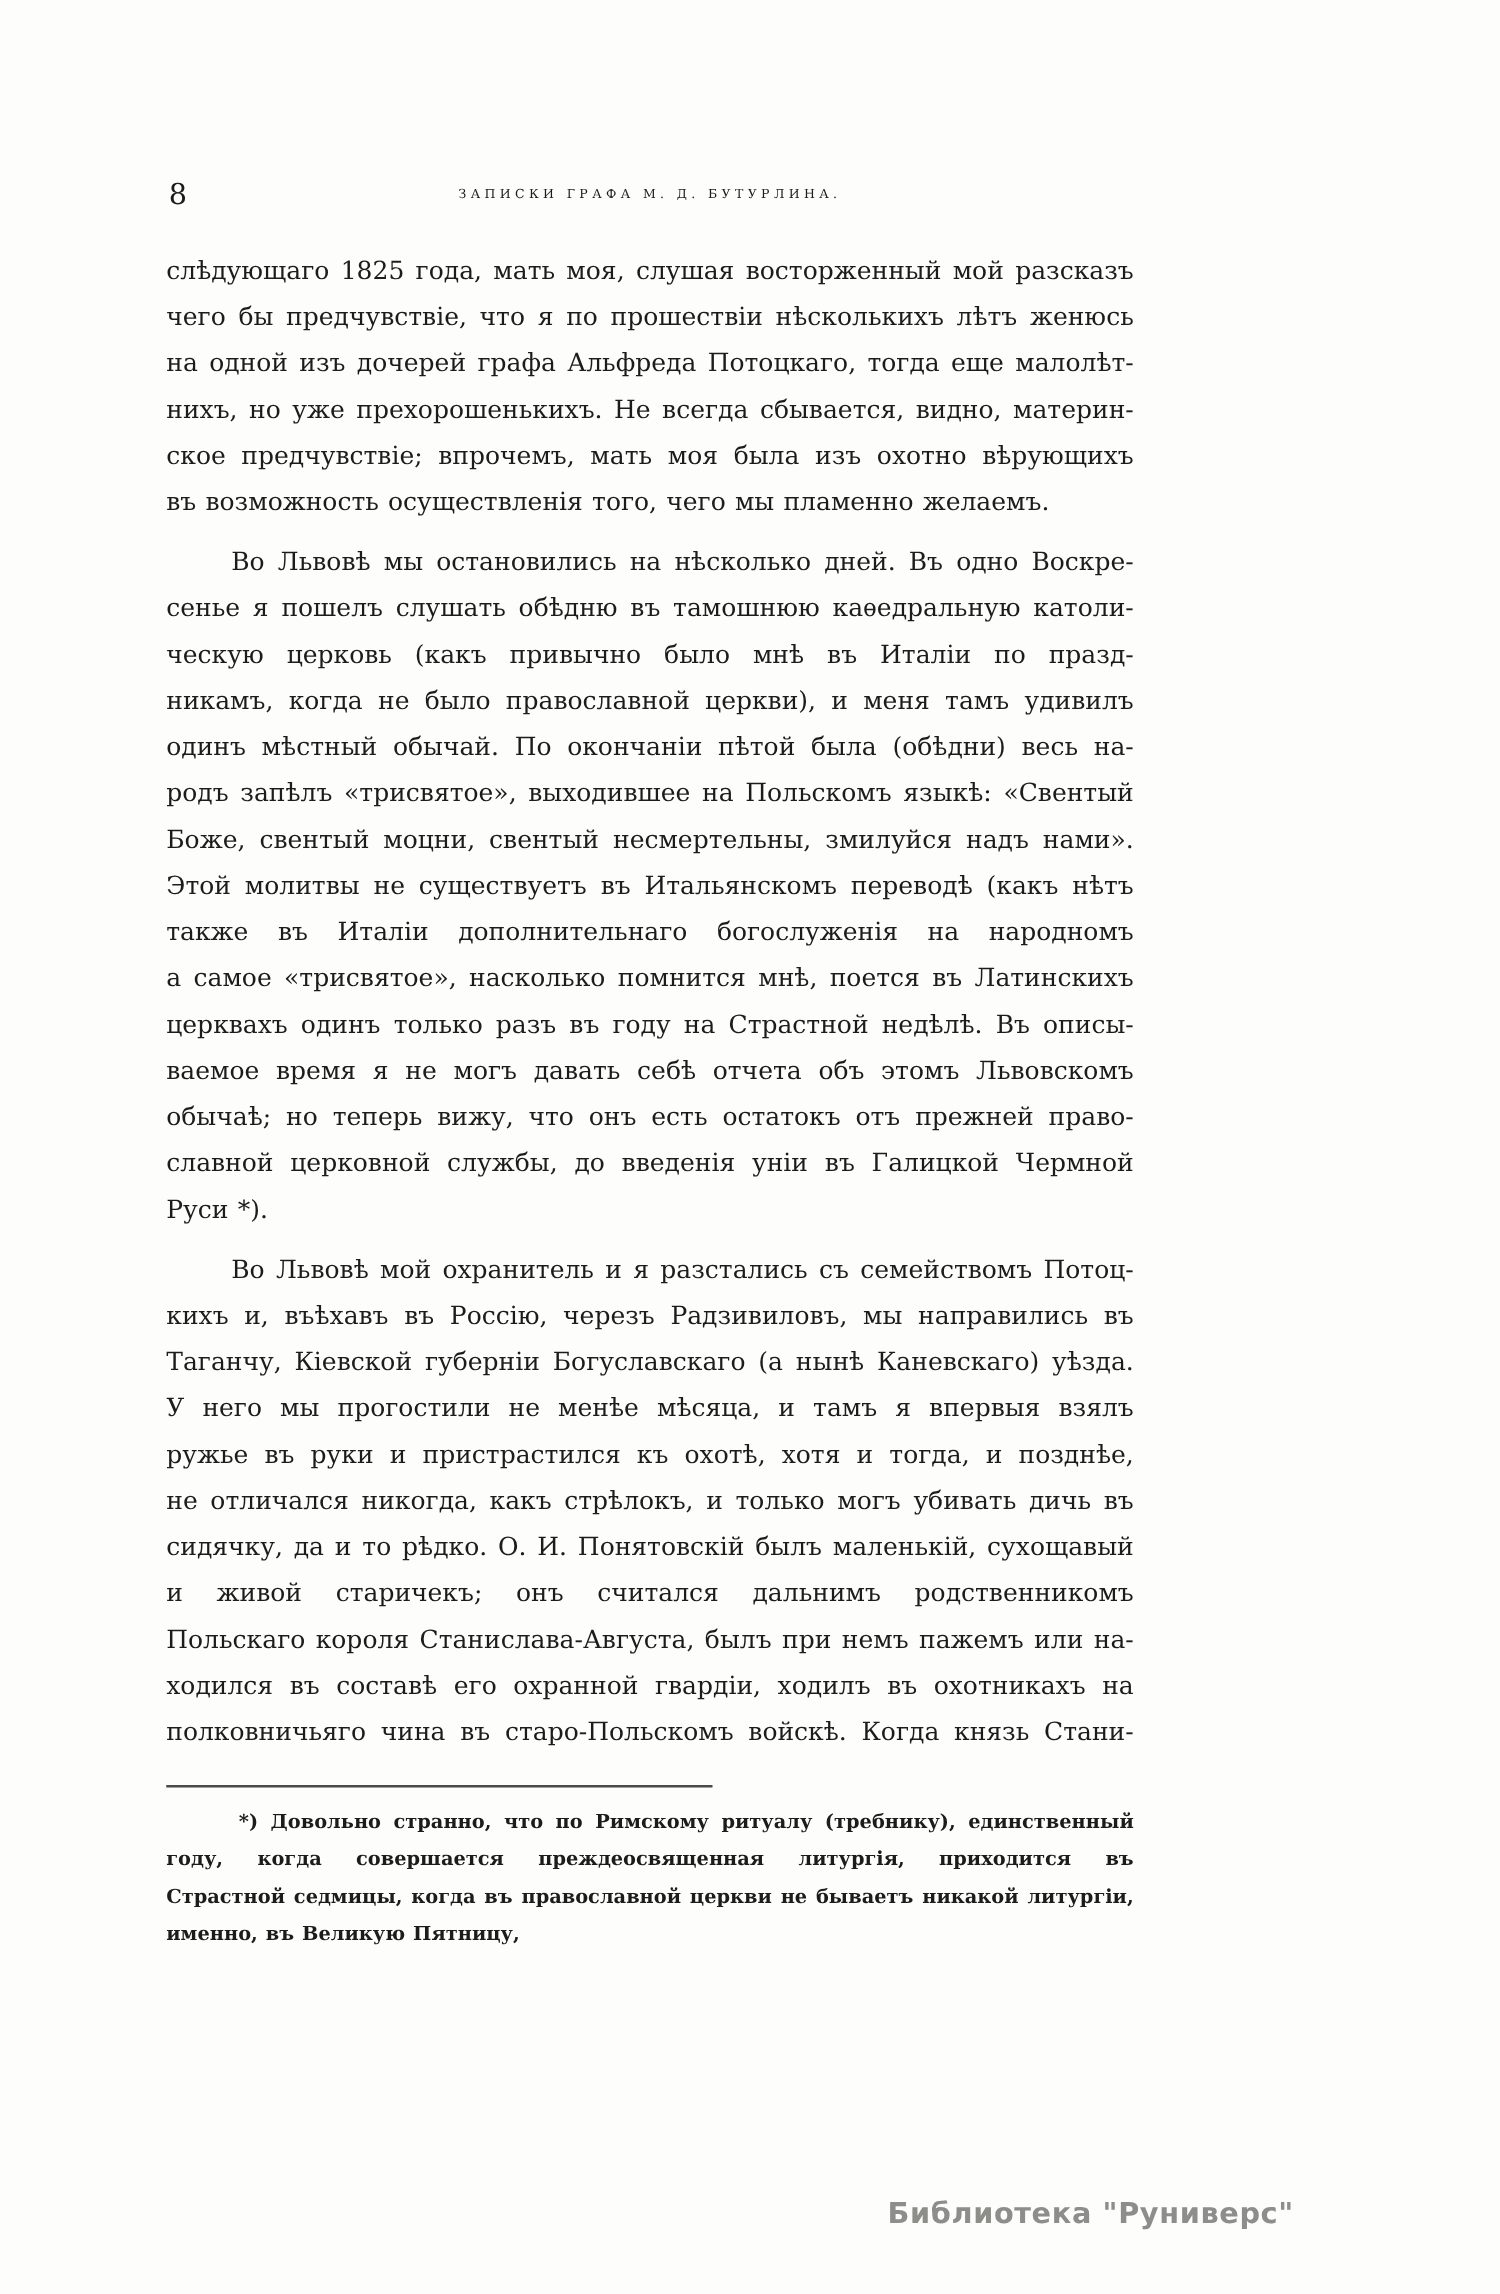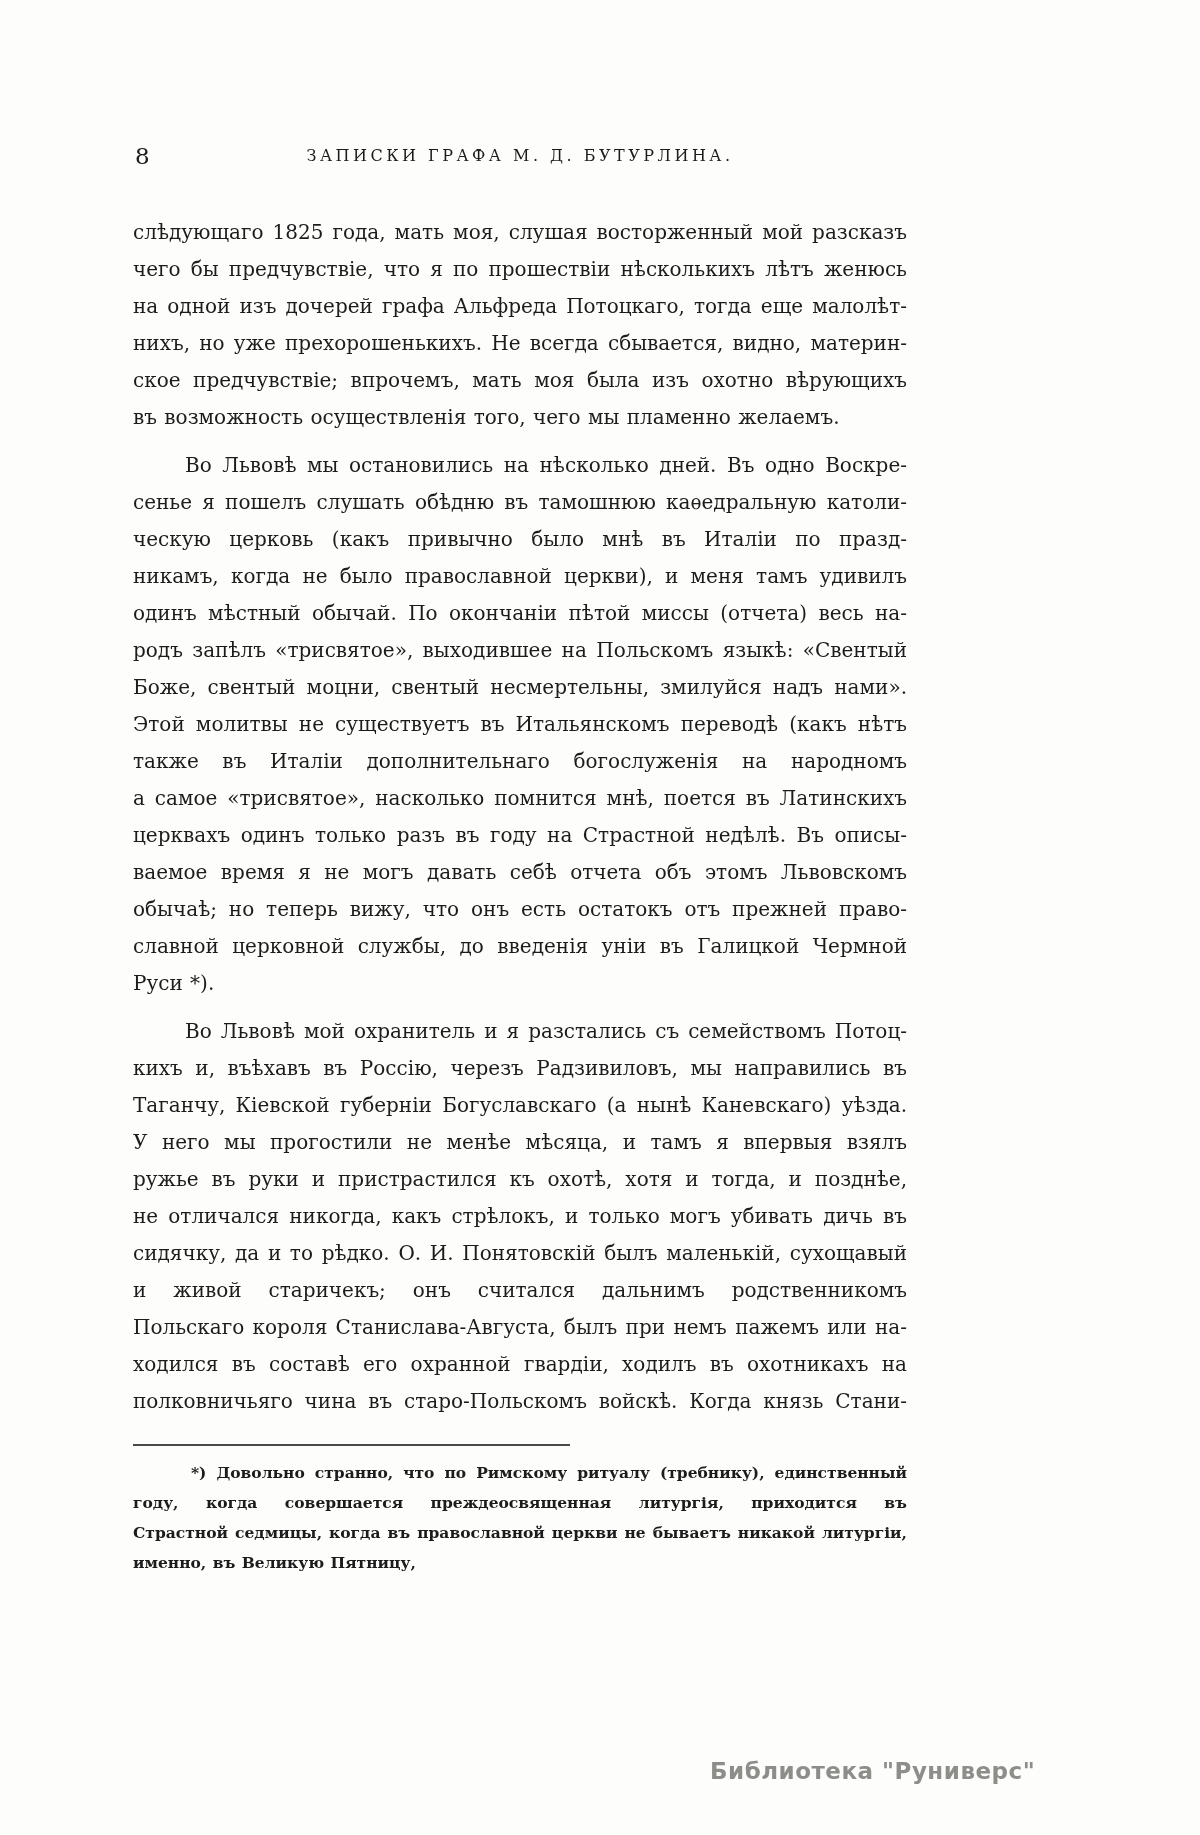--- a/index.html
+++ b/index.html
@@ -18,24 +18,24 @@
     top: 142px;
     width: 774px;
   }
   .header { position: relative; height: 28px; }
   .pagenum {
     position: absolute; left: 2px; top: 0;
     font-size: 23px; line-height: 28px;
   }
   .running-title {
     display: block; text-align: center;
-    font-size: 16px; line-height: 28px;
+    font-size: 10px; line-height: 28px;
     letter-spacing: 3.5px;
   }
-  .body-block { margin-top: 44px; }
+  .body-block { margin-top: 28px; }
   .para { margin: 0 0 11px 0; }
   .line {
     font-size: 20px;
     height: 37px; line-height: 37px;
     text-align: justify;
     text-align-last: justify;
     overflow: hidden;
     white-space: normal;
     word-spacing: 1px;
   }
@@ -80,21 +80,21 @@
           <div class="line">на одной изъ дочерей графа Альфреда Потоцкаго, тогда еще малолѣт-</div>
           <div class="line">нихъ, но уже прехорошенькихъ. Не всегда сбывается, видно, материн-</div>
           <div class="line">ское предчувствіе; впрочемъ, мать моя была изъ охотно вѣрующихъ</div>
           <div class="line para-end">въ возможность осуществленія того, чего мы пламенно желаемъ.</div>
         </div>
         <div class="para">
           <div class="line indent">Во Львовѣ мы остановились на нѣсколько дней. Въ одно Воскре-</div>
           <div class="line">сенье я пошелъ слушать обѣдню въ тамошнюю каѳедральную католи-</div>
           <div class="line">ческую церковь (какъ привычно было мнѣ въ Италіи по празд-</div>
           <div class="line">никамъ, когда не было православной церкви), и меня тамъ удивилъ</div>
-          <div class="line">одинъ мѣстный обычай. По окончаніи пѣтой миссы (отчета) весь на-</div>
+          <div class="line">одинъ мѣстный обычай. По окончаніи пѣтой была (обѣдни) весь на-</div>
           <div class="line">родъ запѣлъ «трисвятое», выходившее на Польскомъ языкѣ: «Свентый</div>
           <div class="line">Боже, свентый моцни, свентый несмертельны, змилуйся надъ нами».</div>
           <div class="line">Этой молитвы не существуетъ въ Итальянскомъ переводѣ (какъ нѣтъ</div>
           <div class="line">также въ Италіи дополнительнаго богослуженія на народномъ нарѣчіи),</div>
           <div class="line">а самое «трисвятое», насколько помнится мнѣ, поется въ Латинскихъ</div>
           <div class="line">церквахъ одинъ только разъ въ году на Страстной недѣлѣ. Въ описы-</div>
           <div class="line">ваемое время я не могъ давать себѣ отчета объ этомъ Львовскомъ</div>
           <div class="line">обычаѣ; но теперь вижу, что онъ есть остатокъ отъ прежней право-</div>
           <div class="line">славной церковной службы, до введенія уніи въ Галицкой Чермной</div>
           <div class="line para-end">Руси *).</div>

